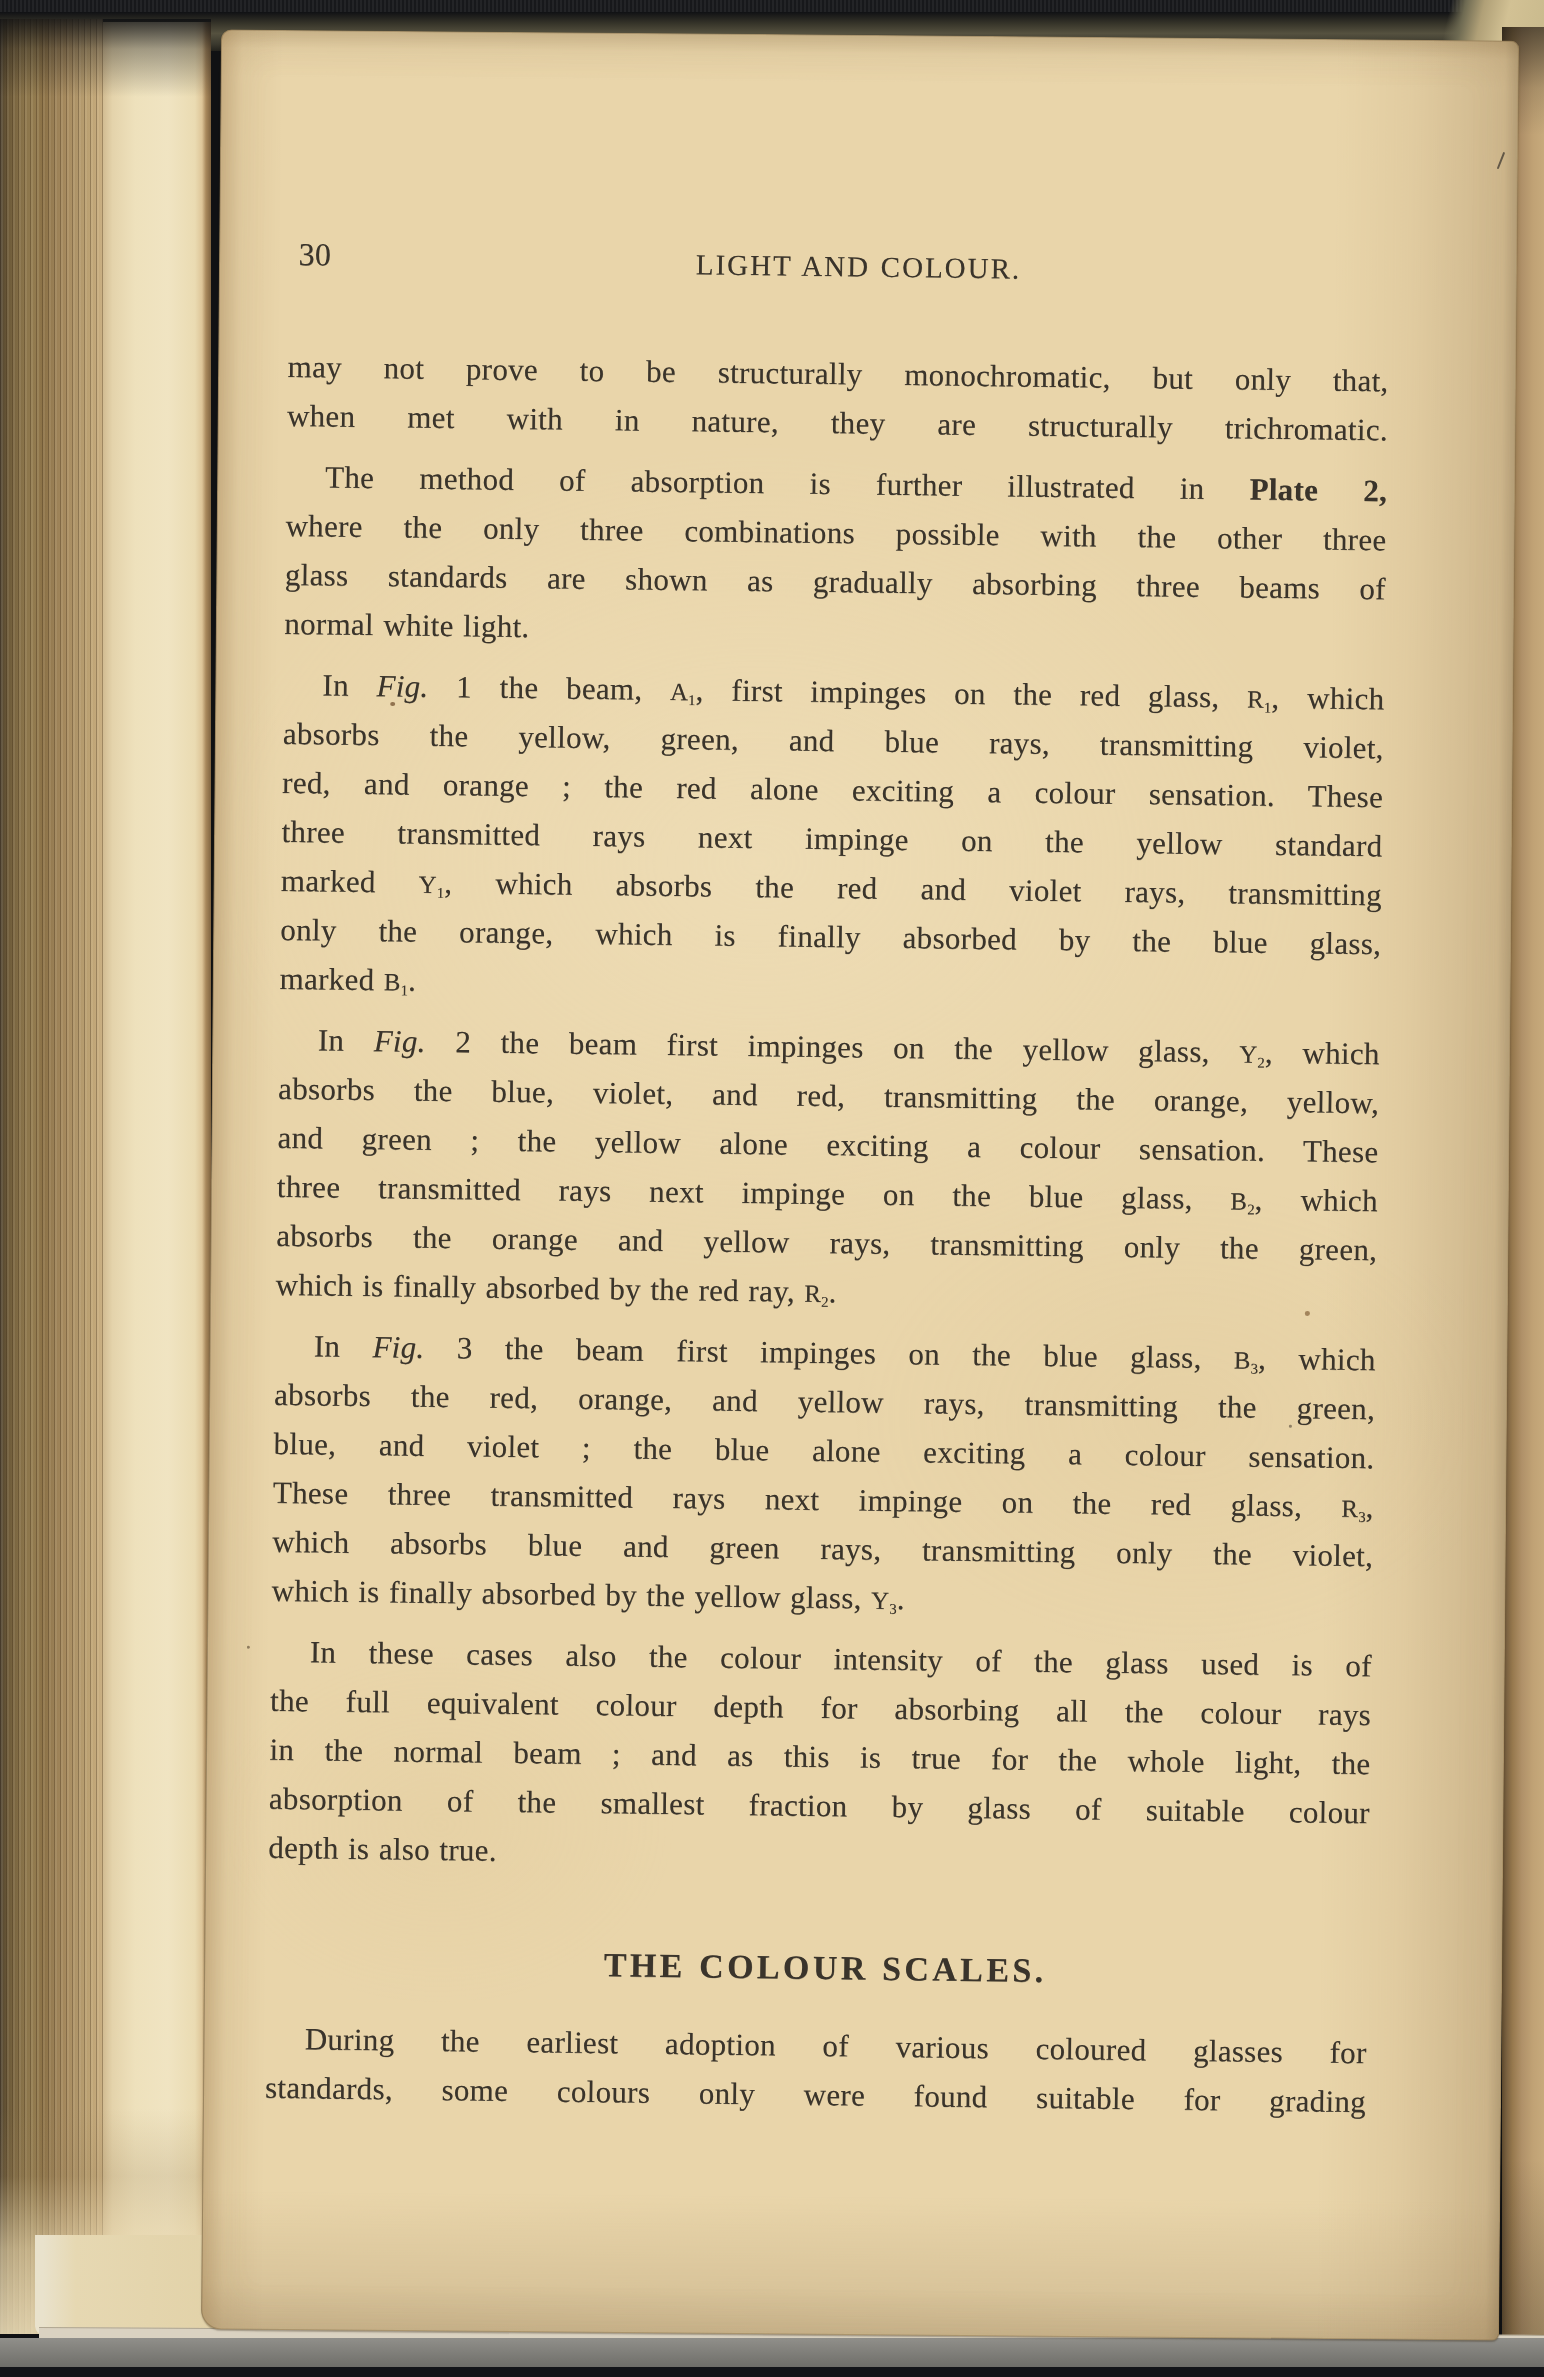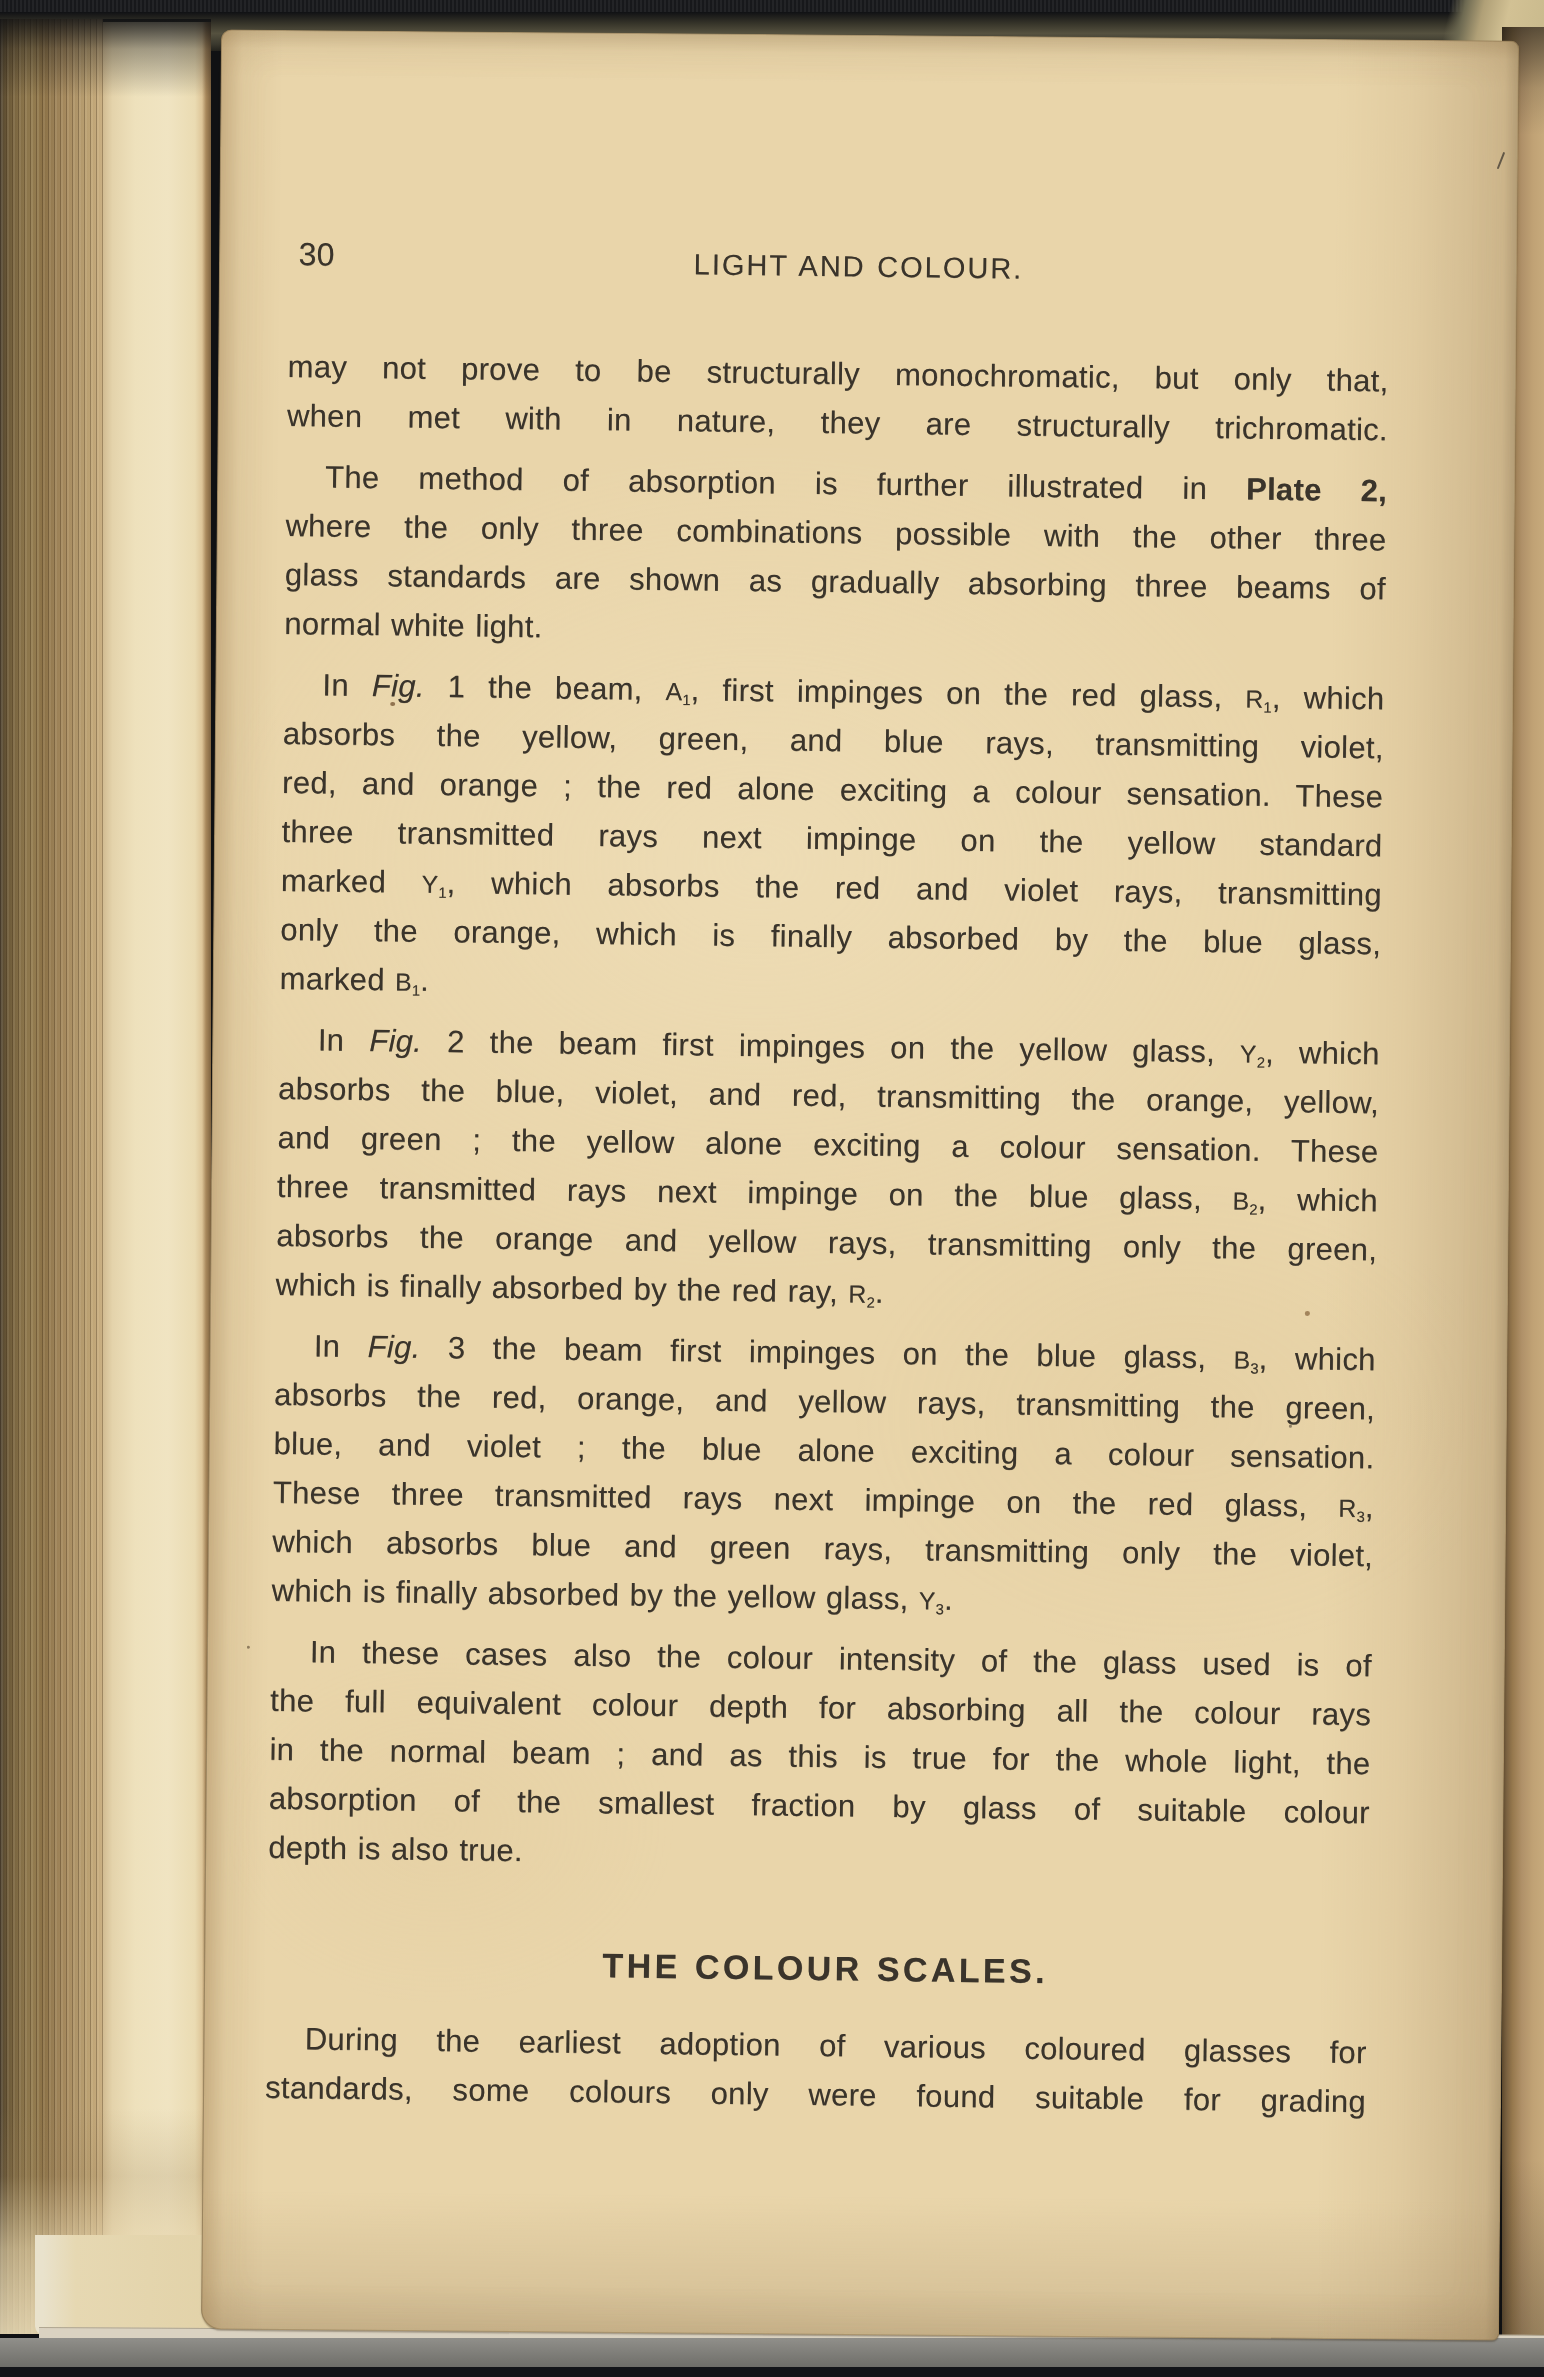--- a/index.html
+++ b/index.html
@@ -1,17 +1,17 @@
 <!DOCTYPE html>
 <html style="font-size:10.8px"><head>
 <meta charset="utf-8">
 <style>
   html,body{margin:0;padding:0;background:#101113;}
   #screen{position:relative;width:1544px;height:2377px;overflow:hidden;
-          font-family:Liberation Sans, sans-serif;}
+          font-family:Liberation Serif, serif;}
 
   
   .cloth-top{position:absolute;left:0;top:0;width:100%;height:17.6px;
     background:
       repeating-linear-gradient(90deg,rgba(255,255,255,.05) 0 2px,rgba(0,0,0,0) 2px 4px),
       #17181b;}
   .olive-band{position:absolute;left:0;top:12px;width:100%;height:39px;
     background:linear-gradient(180deg,#101114 0%,#37352a 30%,#55513f 55%,#3b392e 82%,#23221c 100%);}
   .corner-tr{position:absolute;left:1373px;top:0;width:172px;height:65px;
     background:linear-gradient(103deg,rgba(0,0,0,0) 0 42%,#6e6a52 50%,#b0a077 60%,#d2c194 74%,#c8b98c 100%);}

